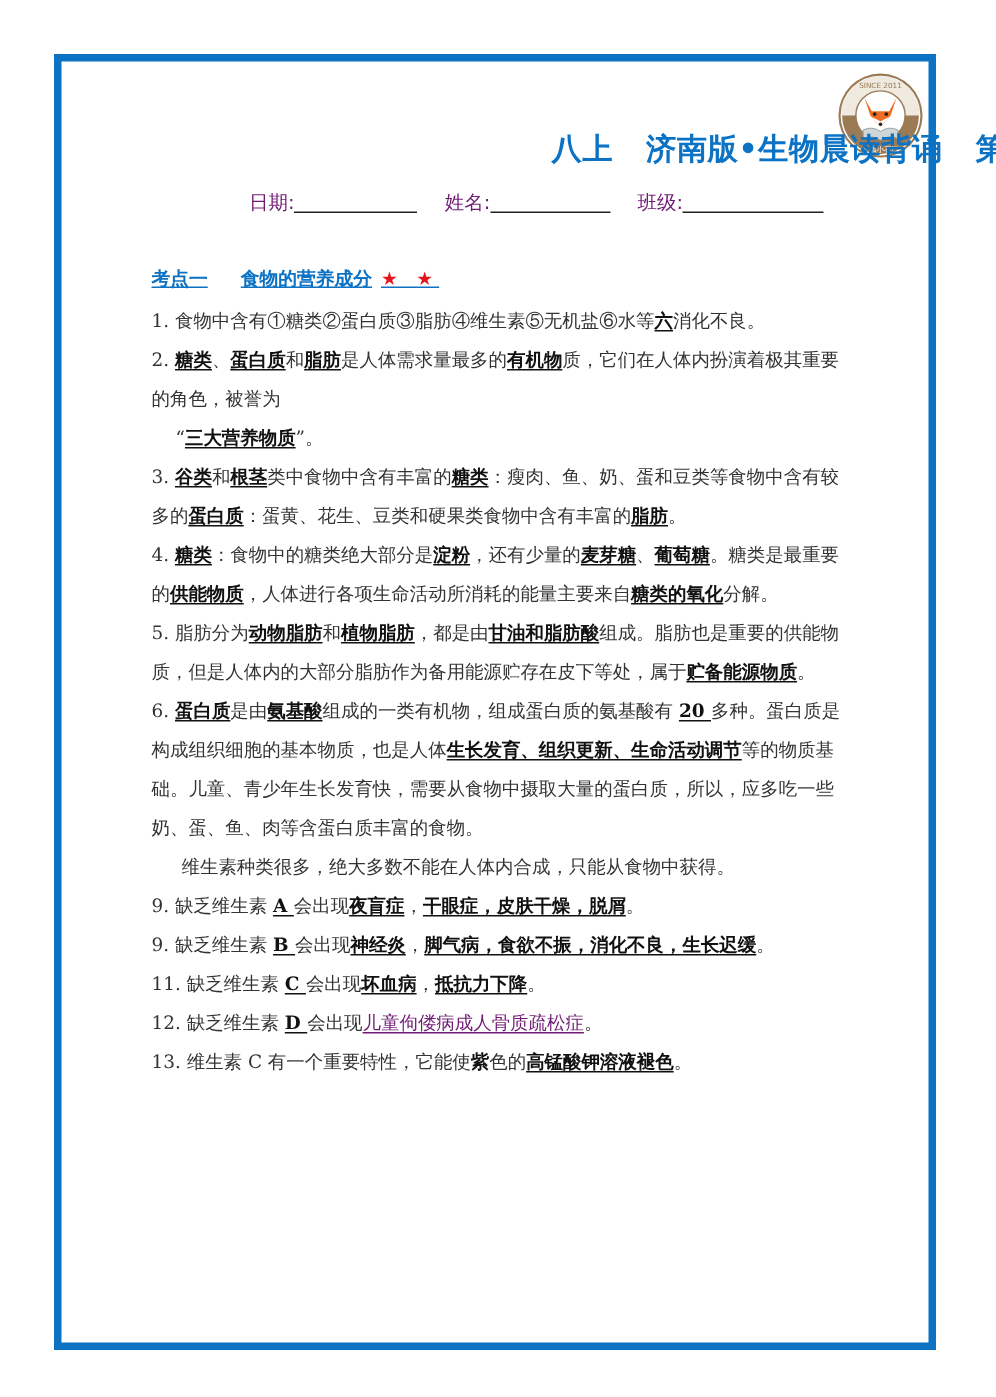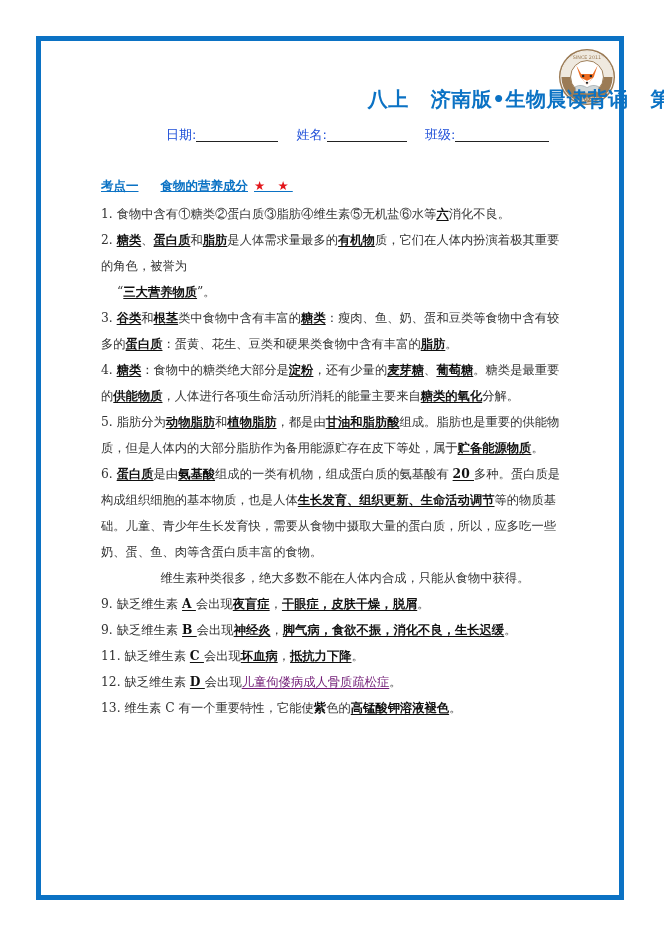--- a/index.html
+++ b/index.html
@@ -7,32 +7,32 @@
          font-family: "DejaVu Serif", "Liberation Serif", serif; color: #222; }
   .frame { position: absolute; left: 36px; top: 36px; width: 588px; height: 864px;
            border: 5px solid #0b72c4; box-sizing: border-box; background: #fff; }
   .logo { position: absolute; left: 558px; top: 48px; width: 58px; height: 58px; }
   .title { position: absolute; left: 0; width: 664px; top: 86px; text-align: right;
            font-family: "DejaVu Sans", "Liberation Sans", sans-serif; font-weight: bold;
            font-size: 20px; color: #0b72c4; letter-spacing: 0.5px; padding-left: 42px; }
   .title .gap { display: inline-block; width: 22px; }
   .title .red { color: #e3161b; }
   .info { position: absolute; left: 166px; top: 126px; font-family: "DejaVu Sans", "Liberation Sans", sans-serif;
-          font-size: 13px; color: #1d4ed8; white-space: nowrap; }
+          font-size: 13px; color: #701a75; white-space: nowrap; }
   .info .fld { display: inline-block; margin-right: 14px; }
   .info .line { display: inline-block; border-bottom: 1px solid #222; height: 14px; vertical-align: -3px; }
   .section { position: absolute; left: 101px; top: 178px; font-family: "DejaVu Sans", "Liberation Sans", sans-serif;
              font-weight: bold; font-size: 12.5px; color: #0b72c4; text-decoration: underline; }
   .section .stars { color: #e3161b; margin-left: 6px; letter-spacing: 4px; }
   .section .gap { display: inline-block; width: 22px; }
   .content { position: absolute; left: 101px; top: 201px; width: 468px; font-size: 12.3px;
              line-height: 26px; color: #333; }
   .p { margin: 0; }
   .p.indent1 { padding-left: 16px; }
-  .p.indent2 { padding-left: 20px; text-align: center; }
+  .p.indent2 { padding-left: 20px; }
   .k { font-weight: bold; color: #111; text-decoration: underline; text-underline-offset: 2px; }
   .thin { text-decoration: underline; text-underline-offset: 2px; color: #701a75; }
   .b { font-weight: bold; color: #111; }
 </style>
 </head>
 <body>
 
 <div class="frame"></div>
 
 <svg class="logo" viewBox="0 0 60 60">

